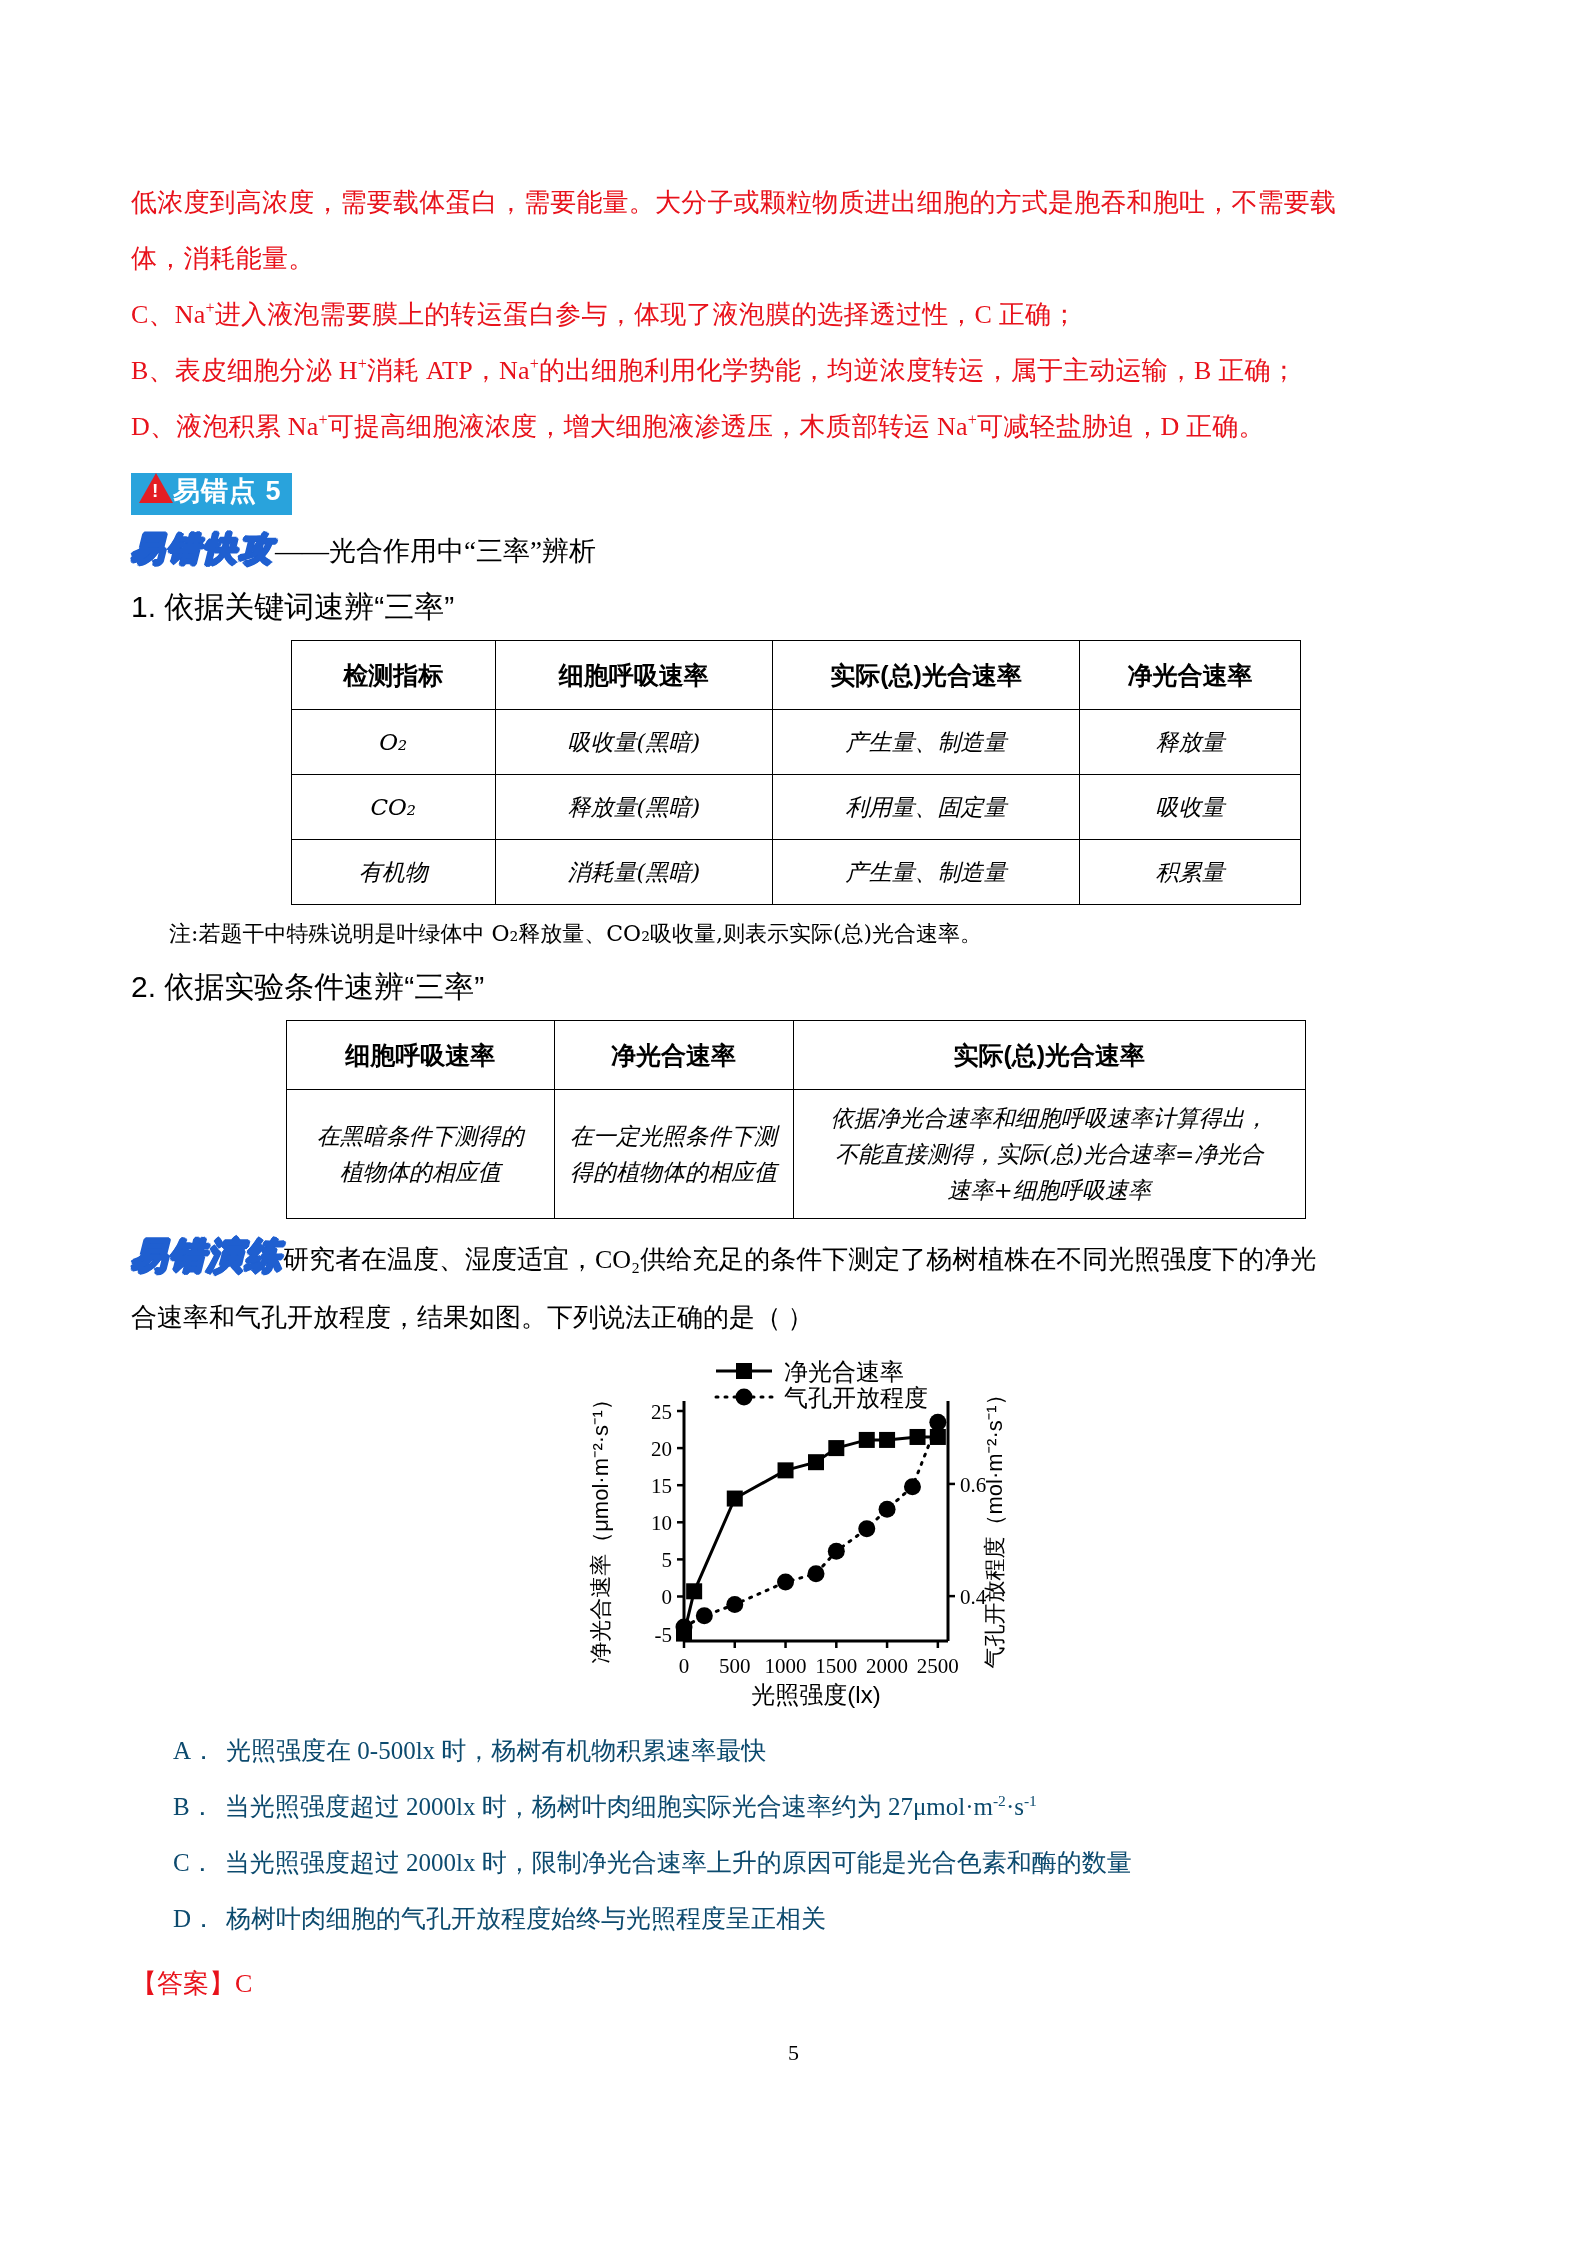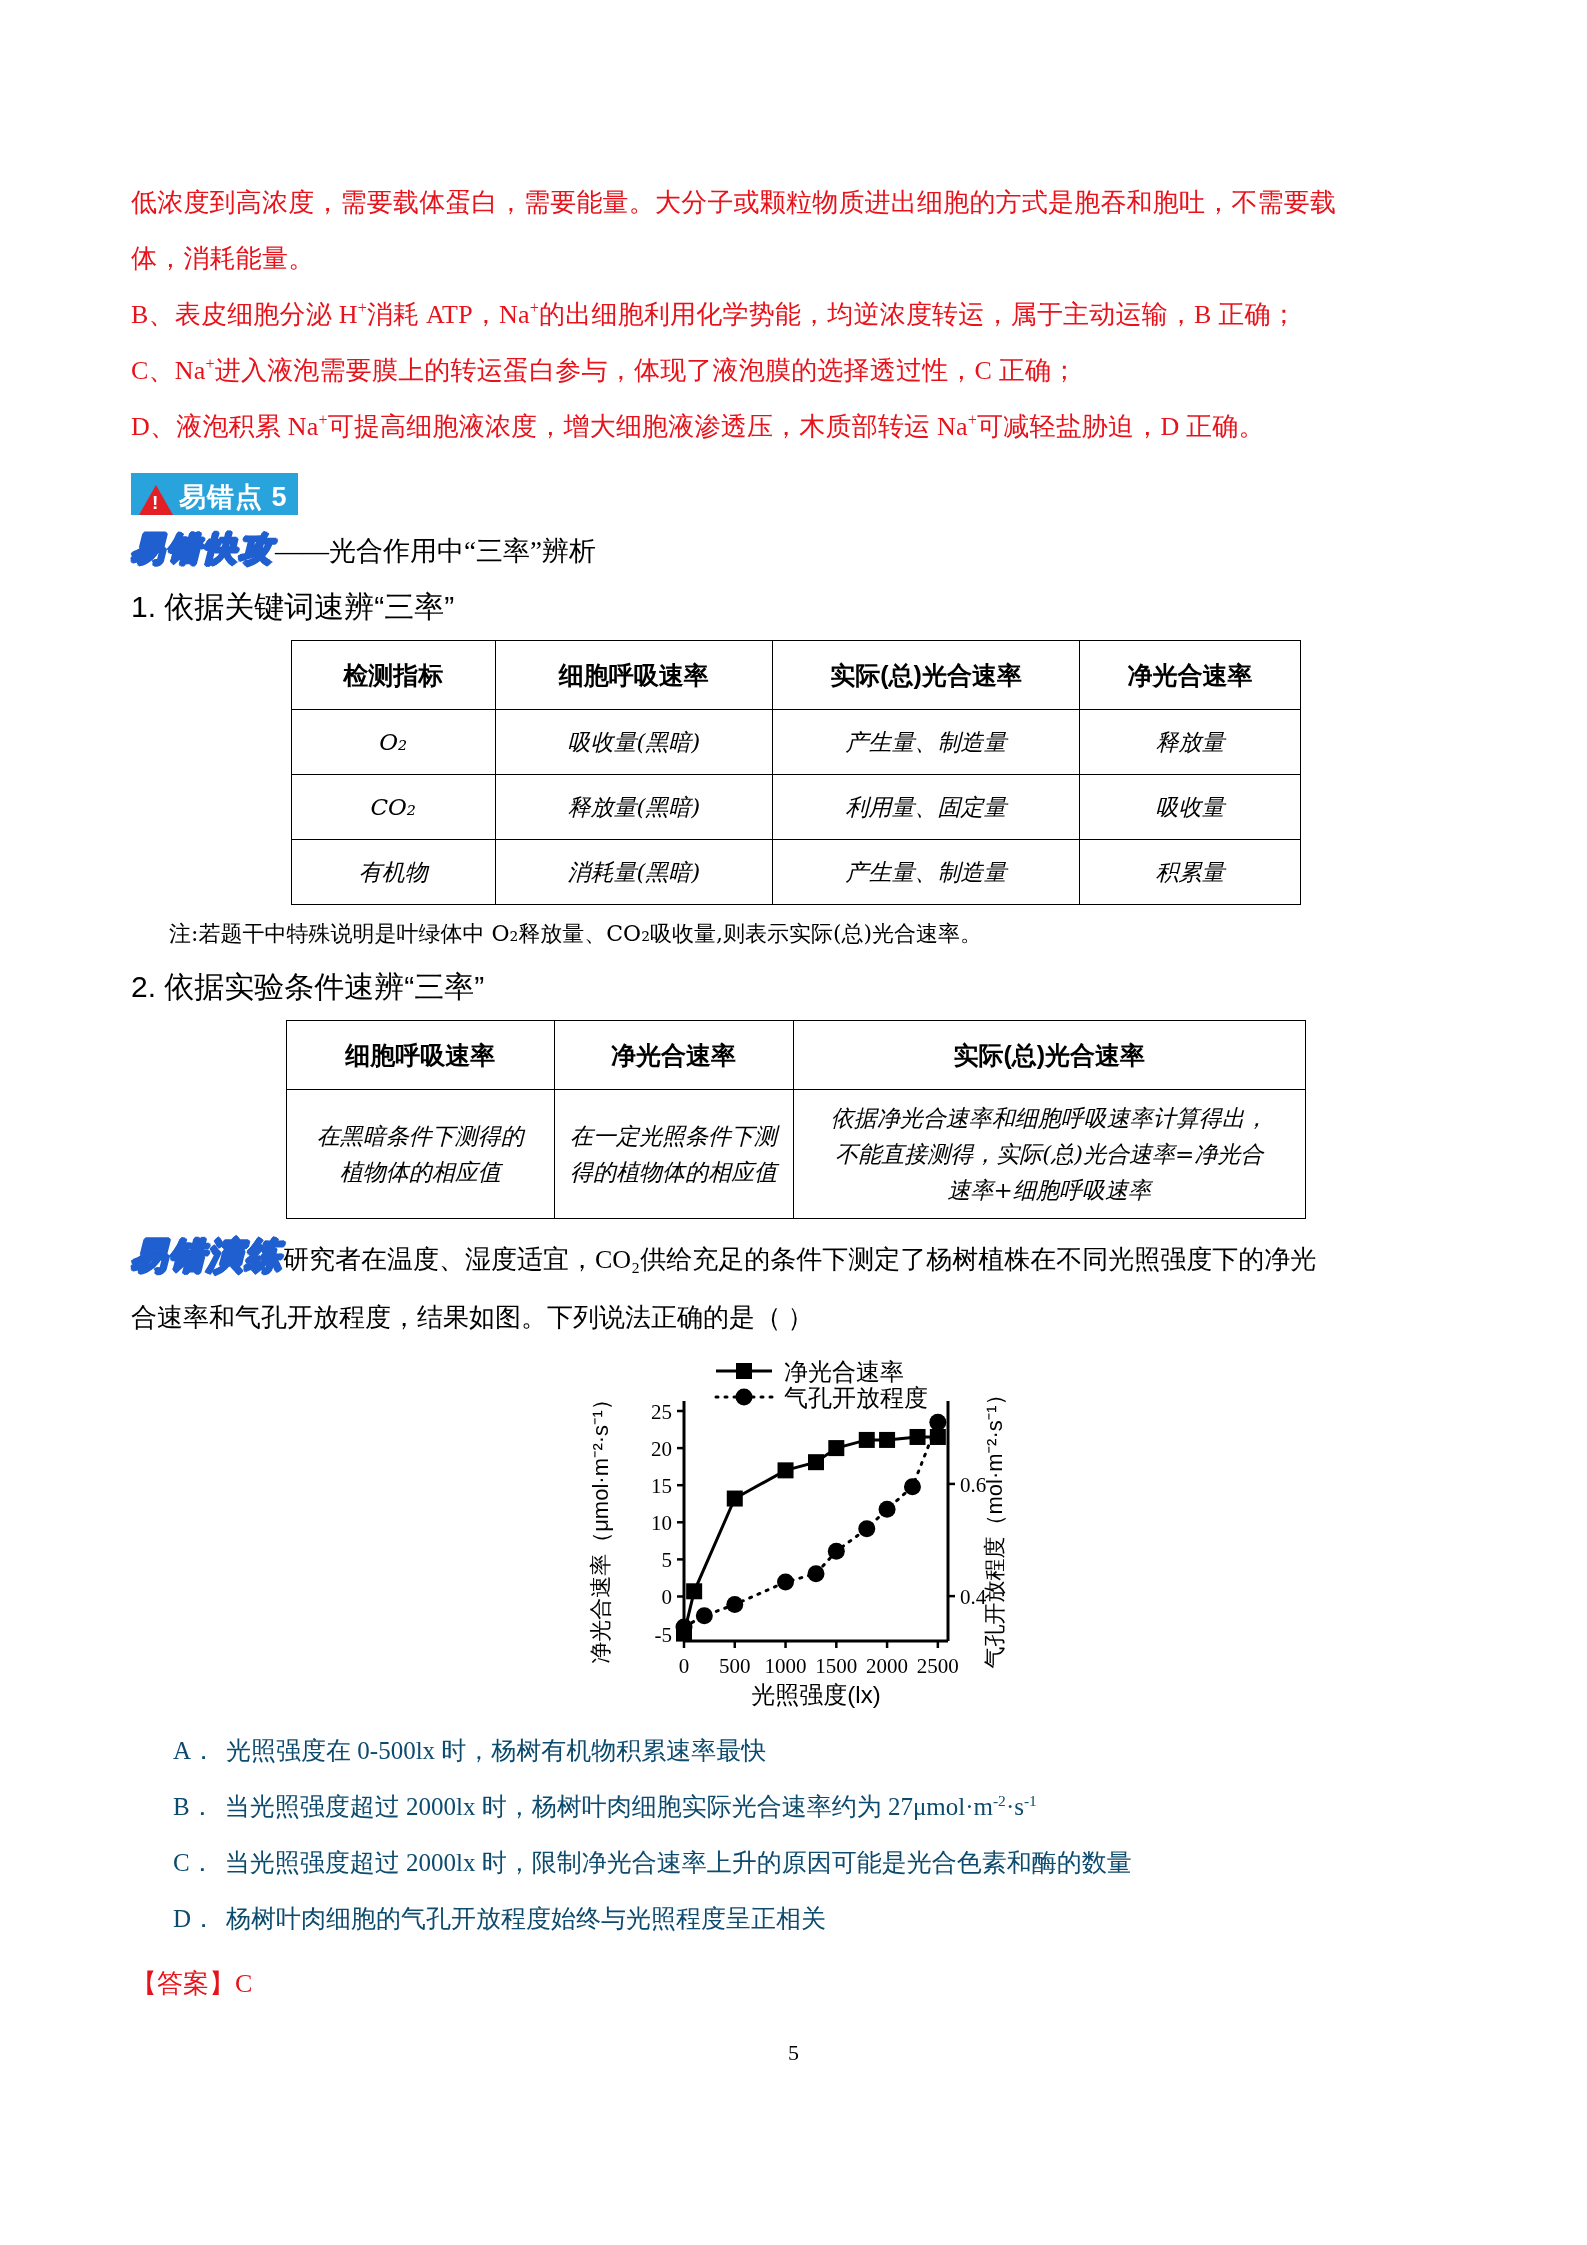--- a/index.html
+++ b/index.html
@@ -44,23 +44,22 @@
     display: flex;
     align-items: stretch;
     height: 42px;
     margin-top: 18px;
     margin-bottom: 6px;
     width: 745px;
   }
   .banner-left {
     background: #29a3dc;
     display: flex;
-    align-items: flex-end;
+    align-items: flex-start;
     padding: 0 10px 0 8px;
-    gap: 6px;
   }
   .warn-tri {
     width: 0; height: 0;
     border-left: 17px solid transparent;
     border-right: 17px solid transparent;
     border-bottom: 30px solid #e31e24;
     position: relative;
   }
   .warn-tri::after {
     content: "!";
@@ -234,22 +233,22 @@
 </style>
 </head>
 <body>
 
 <div class="page">
   <div class="content">
 
     <div>
       <div class="red-line">低浓度到高浓度，需要载体蛋白，需要能量。大分子或颗粒物质进出细胞的方式是胞吞和胞吐，不需要载</div>
       <div class="red-line">体，消耗能量。</div>
+      <div class="red-line">C、Na<sup>+</sup>进入液泡需要膜上的转运蛋白参与，体现了液泡膜的选择透过性，C 正确；</div>
       <div class="red-line">B、表皮细胞分泌 H<sup>+</sup>消耗 ATP，Na<sup>+</sup>的出细胞利用化学势能，均逆浓度转运，属于主动运输，B 正确；</div>
-      <div class="red-line">C、Na<sup>+</sup>进入液泡需要膜上的转运蛋白参与，体现了液泡膜的选择透过性，C 正确；</div>
       <div class="red-line">D、液泡积累 Na<sup>+</sup>可提高细胞液浓度，增大细胞液渗透压，木质部转运 Na<sup>+</sup>可减轻盐胁迫，D 正确。</div>
     </div>
 
     <div class="banner">
       <div class="banner-left">
         <span class="warn-tri"></span>
         <span class="banner-left-text">易错点 5</span>
       </div>
     </div>
 

